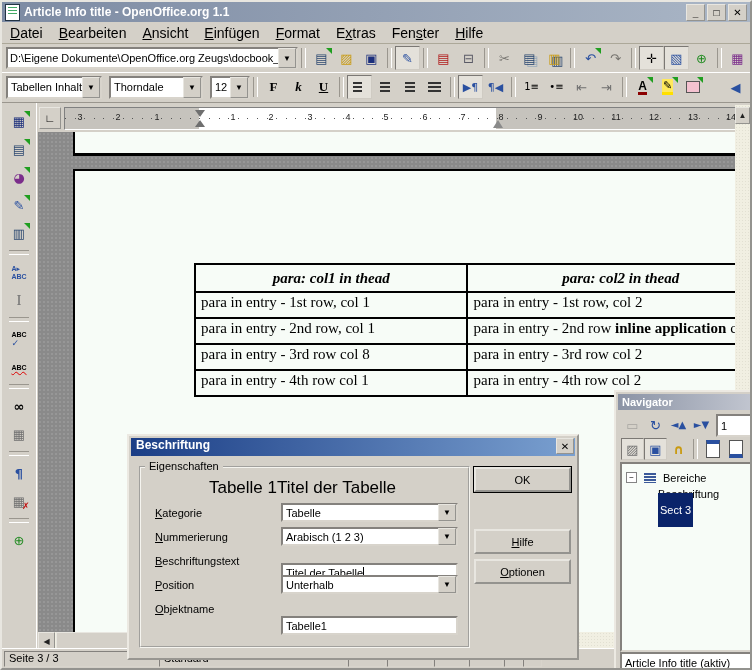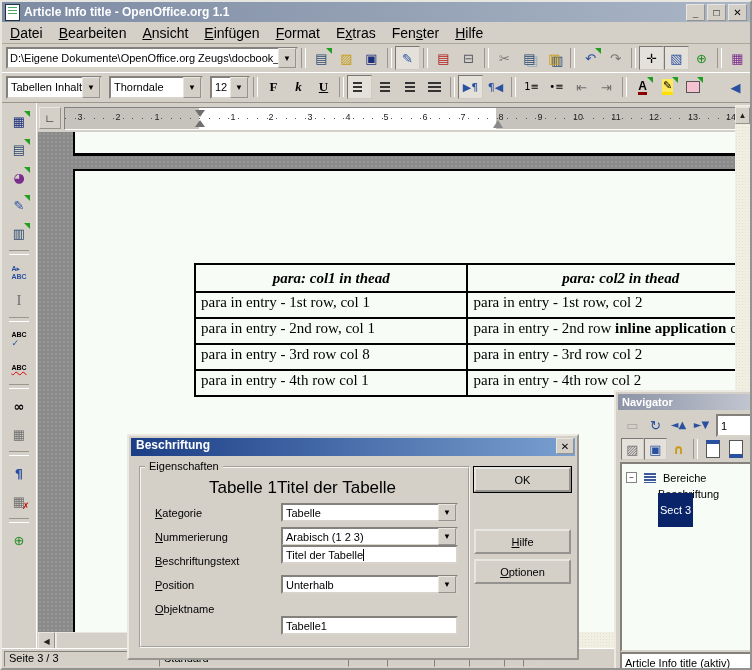--- a/index.html
+++ b/index.html
@@ -454,21 +454,21 @@
       <span class="dropbtn">▼</span>
     </div>
 
     <span class="frow-lbl" style="top:95px;"><u>N</u>ummerierung</span>
     <div class="frow-field field" style="top:91px;">
       <span class="ftext">Arabisch (1 2 3)</span>
       <span class="dropbtn">▼</span>
     </div>
 
     <span class="frow-lbl" style="top:119px;"><u>B</u>eschriftungstext</span>
-    <div class="frow-field field" style="top:109px;">
+    <div class="frow-field field" style="top:127px;">
       <span class="ftext"><span>Titel der Tabelle</span><span class="caret"></span></span>
     </div>
 
     <span class="frow-lbl" style="top:143px;"><u>P</u>osition</span>
     <div class="frow-field field" style="top:139px;">
       <span class="ftext">Unterhalb</span>
       <span class="dropbtn">▼</span>
     </div>
 
     <span class="frow-lbl" style="top:167px;"><u>O</u>bjektname</span>

